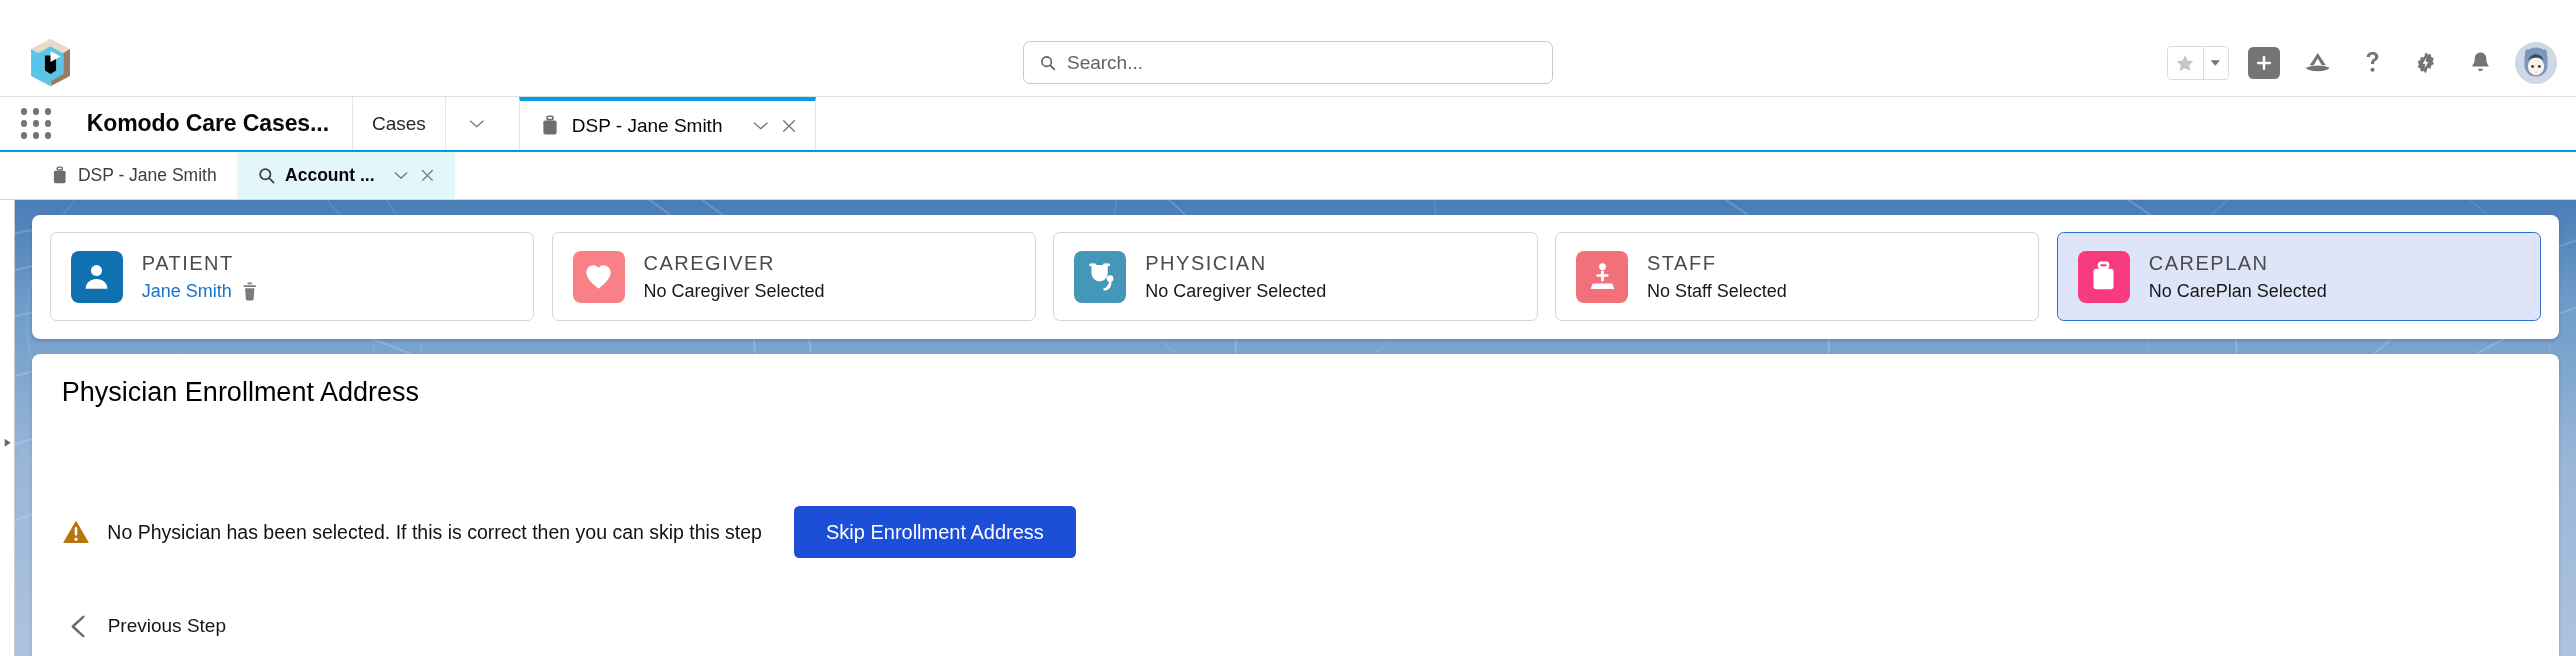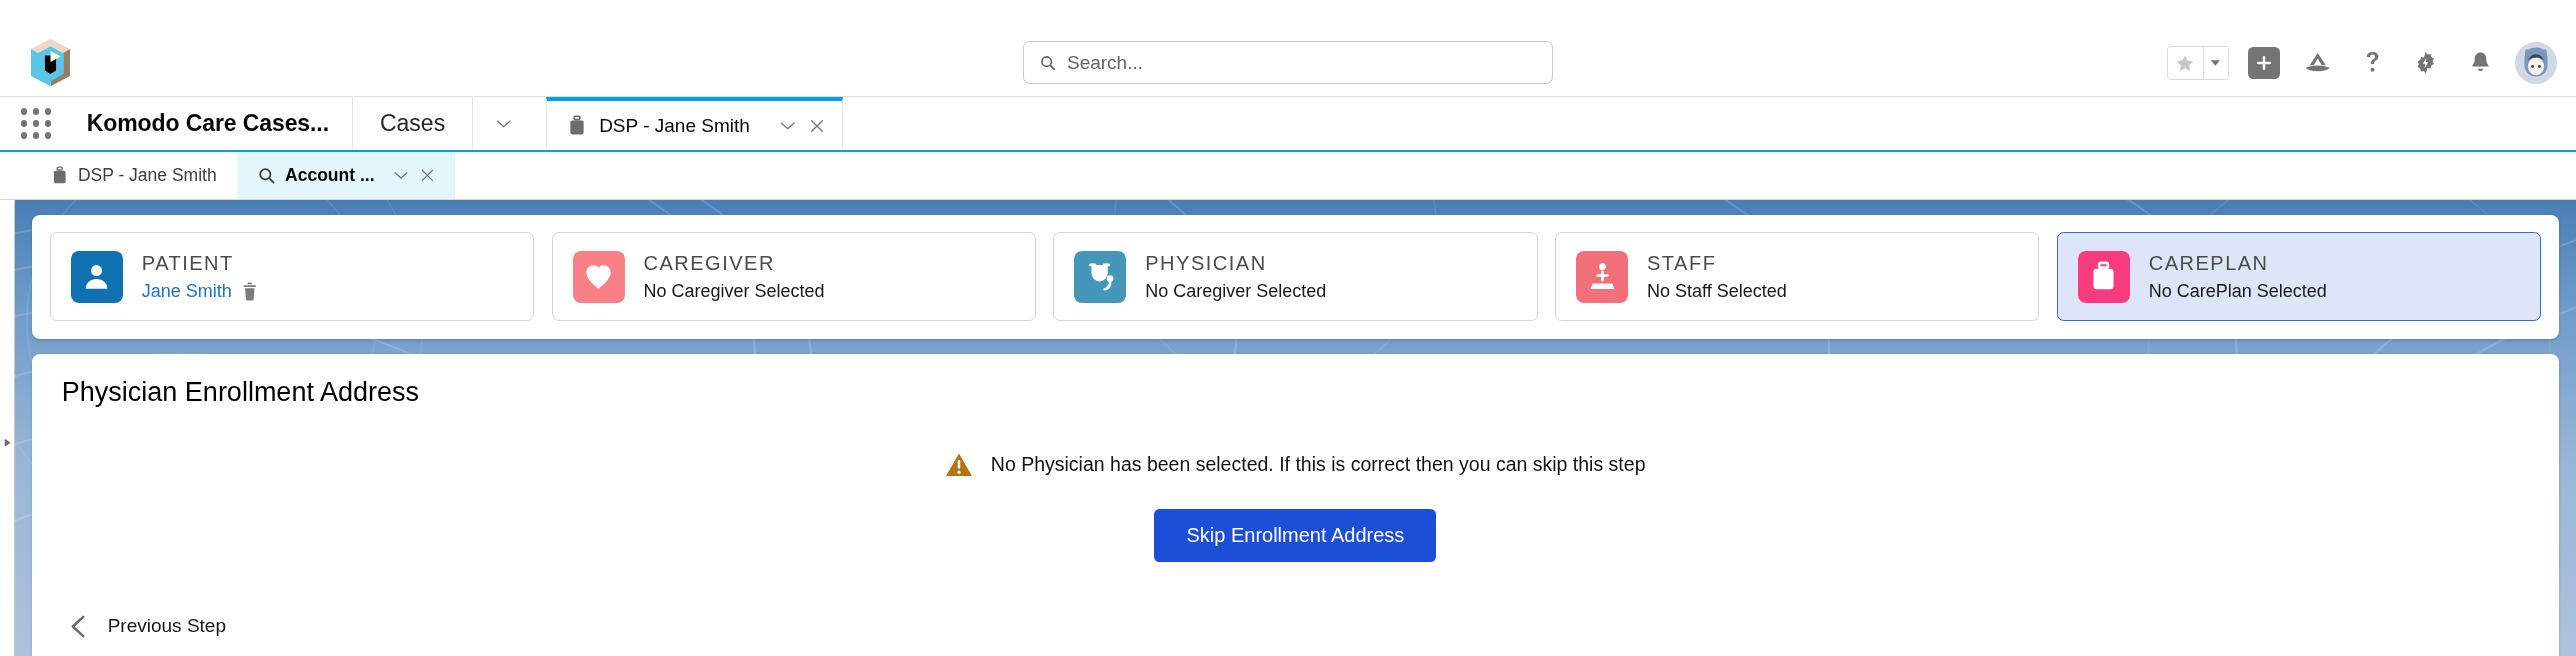--- a/index.html
+++ b/index.html
@@ -52,21 +52,21 @@
     position: relative;
   }
   .waffle { width: 72px; display:flex; align-items:center; justify-content:center; cursor:pointer; }
   .waffle-grid { display:grid; grid-template-columns: repeat(3, 6.7px); grid-gap: 5.4px; }
   .waffle-dot { width: 6.7px; height: 6.7px; border-radius: 50%; background: #747474; }
   .app-name {
     display:flex; align-items:center; font-size: 23px; font-weight: 700; color:#080707;
     padding: 0 23px 0 14.8px; letter-spacing: -0.1px; white-space: nowrap;
   }
   .nav-tab {
-    display:flex; align-items:center; font-size: 23px; color:#2b2826; padding: 0 27px;
+    display:flex; align-items:center; font-size: 19px; color:#2b2826; padding: 0 19px;
     border-left: 0.7px solid #e5e5e5; cursor:pointer; white-space: nowrap;
   }
   .nav-caret-cell {
     display:flex; align-items:center; justify-content:center; width: 62px;
     border-left: 0.7px solid #e5e5e5; cursor:pointer;
   }
 
   
   .ws-tab {
     display:flex; align-items:center; gap: 12px; padding: 0 17.5px 0 20px;
@@ -123,21 +123,21 @@
   .sel-value .link { color:#1a73c8; }
   .trash { width: 17.5px; height: 19px; color:#7b7b7b; cursor:pointer; }
 
   
   .panel {
     background:#fff; border-radius: 8px; flex: 1 1 auto; display:flex; flex-direction: column;
     box-shadow: 0 1.3px 3.4px rgba(0,0,0,.16); padding: 23px 29.5px 0 29.5px; position: relative;
     min-height: 0;
   }
   .panel-title { font-size: 27px; color:#000000; font-weight: 400; }
-  .panel-body { flex: 1 1 auto; display:flex; flex-direction: column; align-items:center; justify-content: flex-start; padding-top: 44px; gap: 32px; }
+  .panel-body { flex: 1 1 auto; display:flex; flex-direction: row; align-items:center; justify-content: flex-start; padding-top: 44px; gap: 32px; }
   .warn-row { display:flex; align-items:center; gap: 17.5px; }
   .warn-icon { width: 28px; height: 25.5px; flex: 0 0 28px; }
   .warn-text { font-size: 19.5px; color:#121212; }
   .skip-btn {
     background:#1d4ed8; color:#fff; border:none; border-radius: 5.4px;
     font-size: 20px; padding: 14.8px 32px; cursor:pointer;
     font-family: "Liberation Sans", sans-serif;
   }
   .panel-footer {
     margin-top: auto; display:flex; align-items:center; gap: 17.5px;

